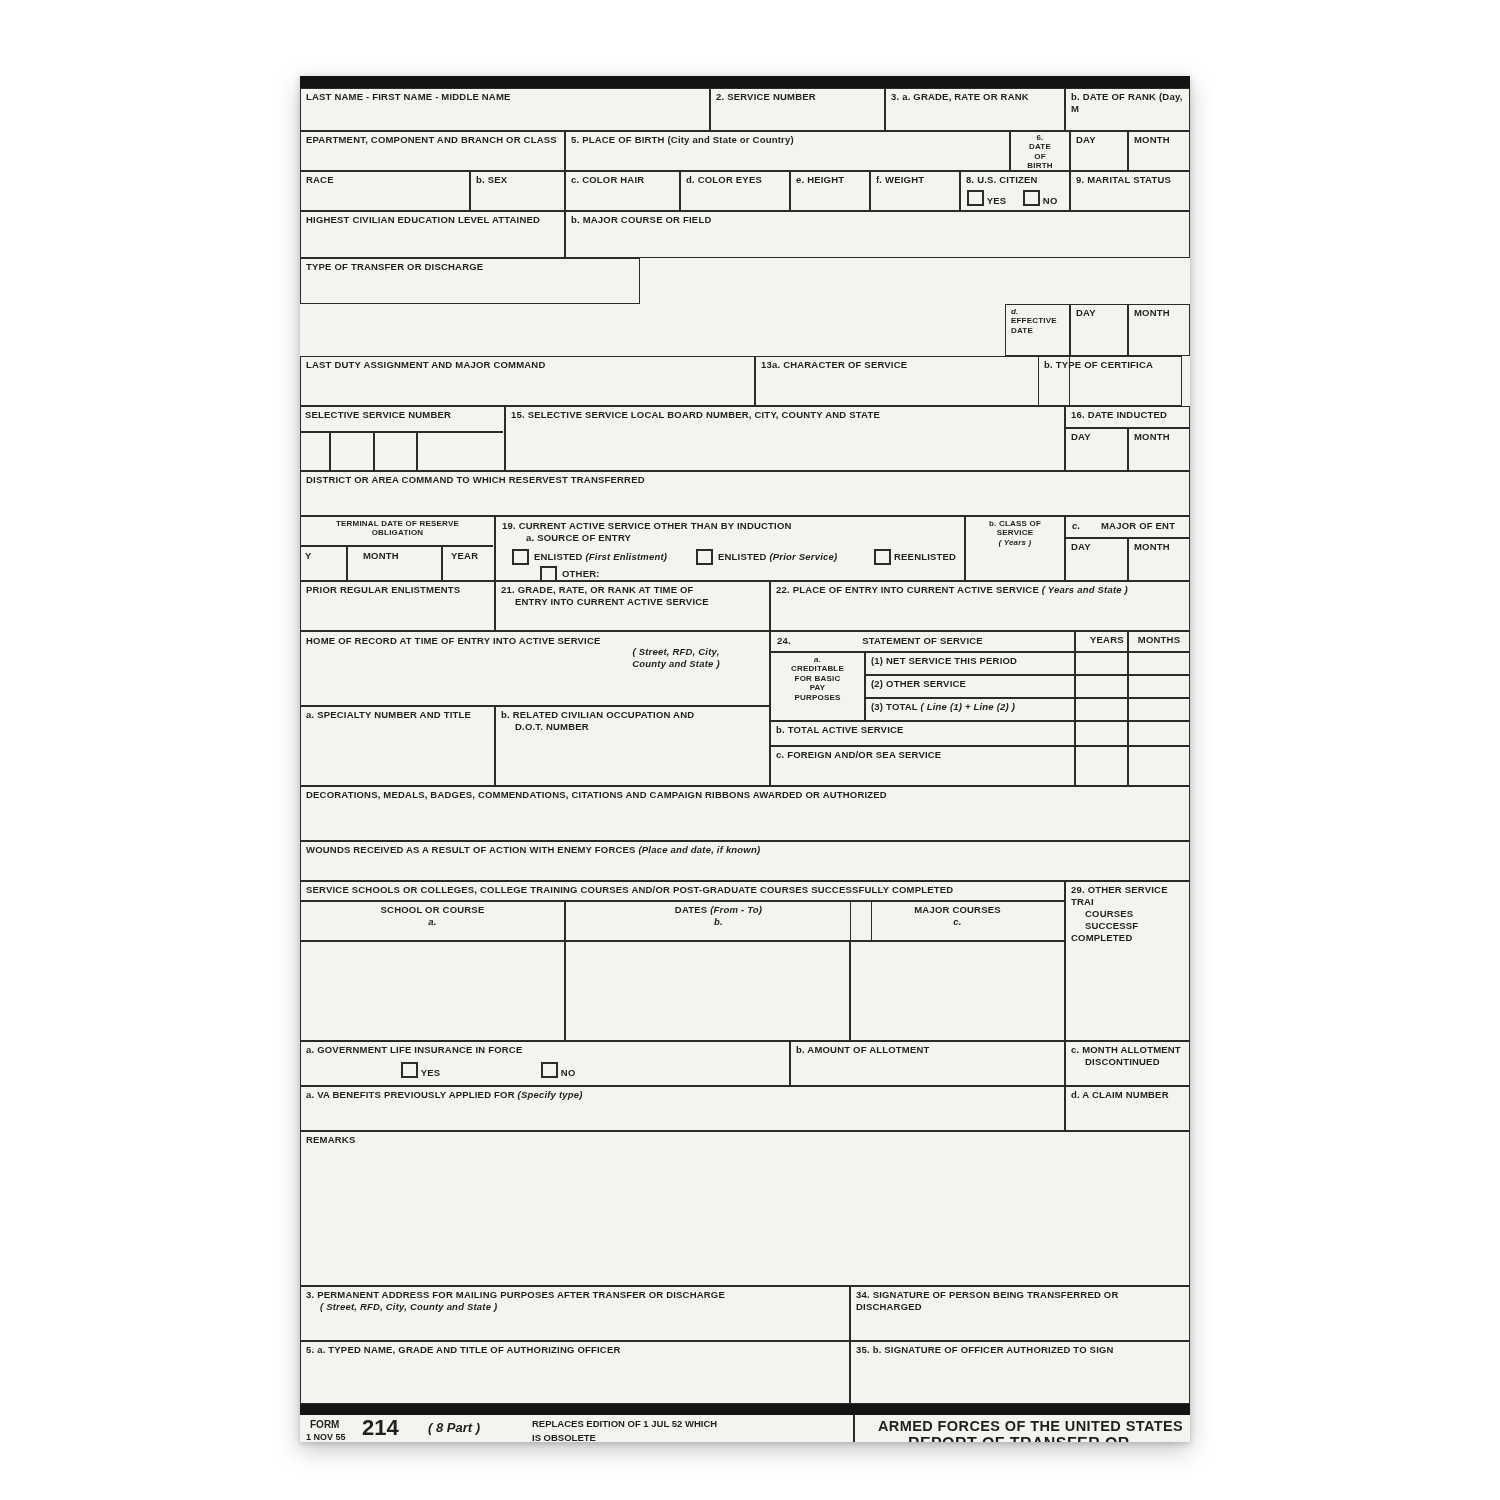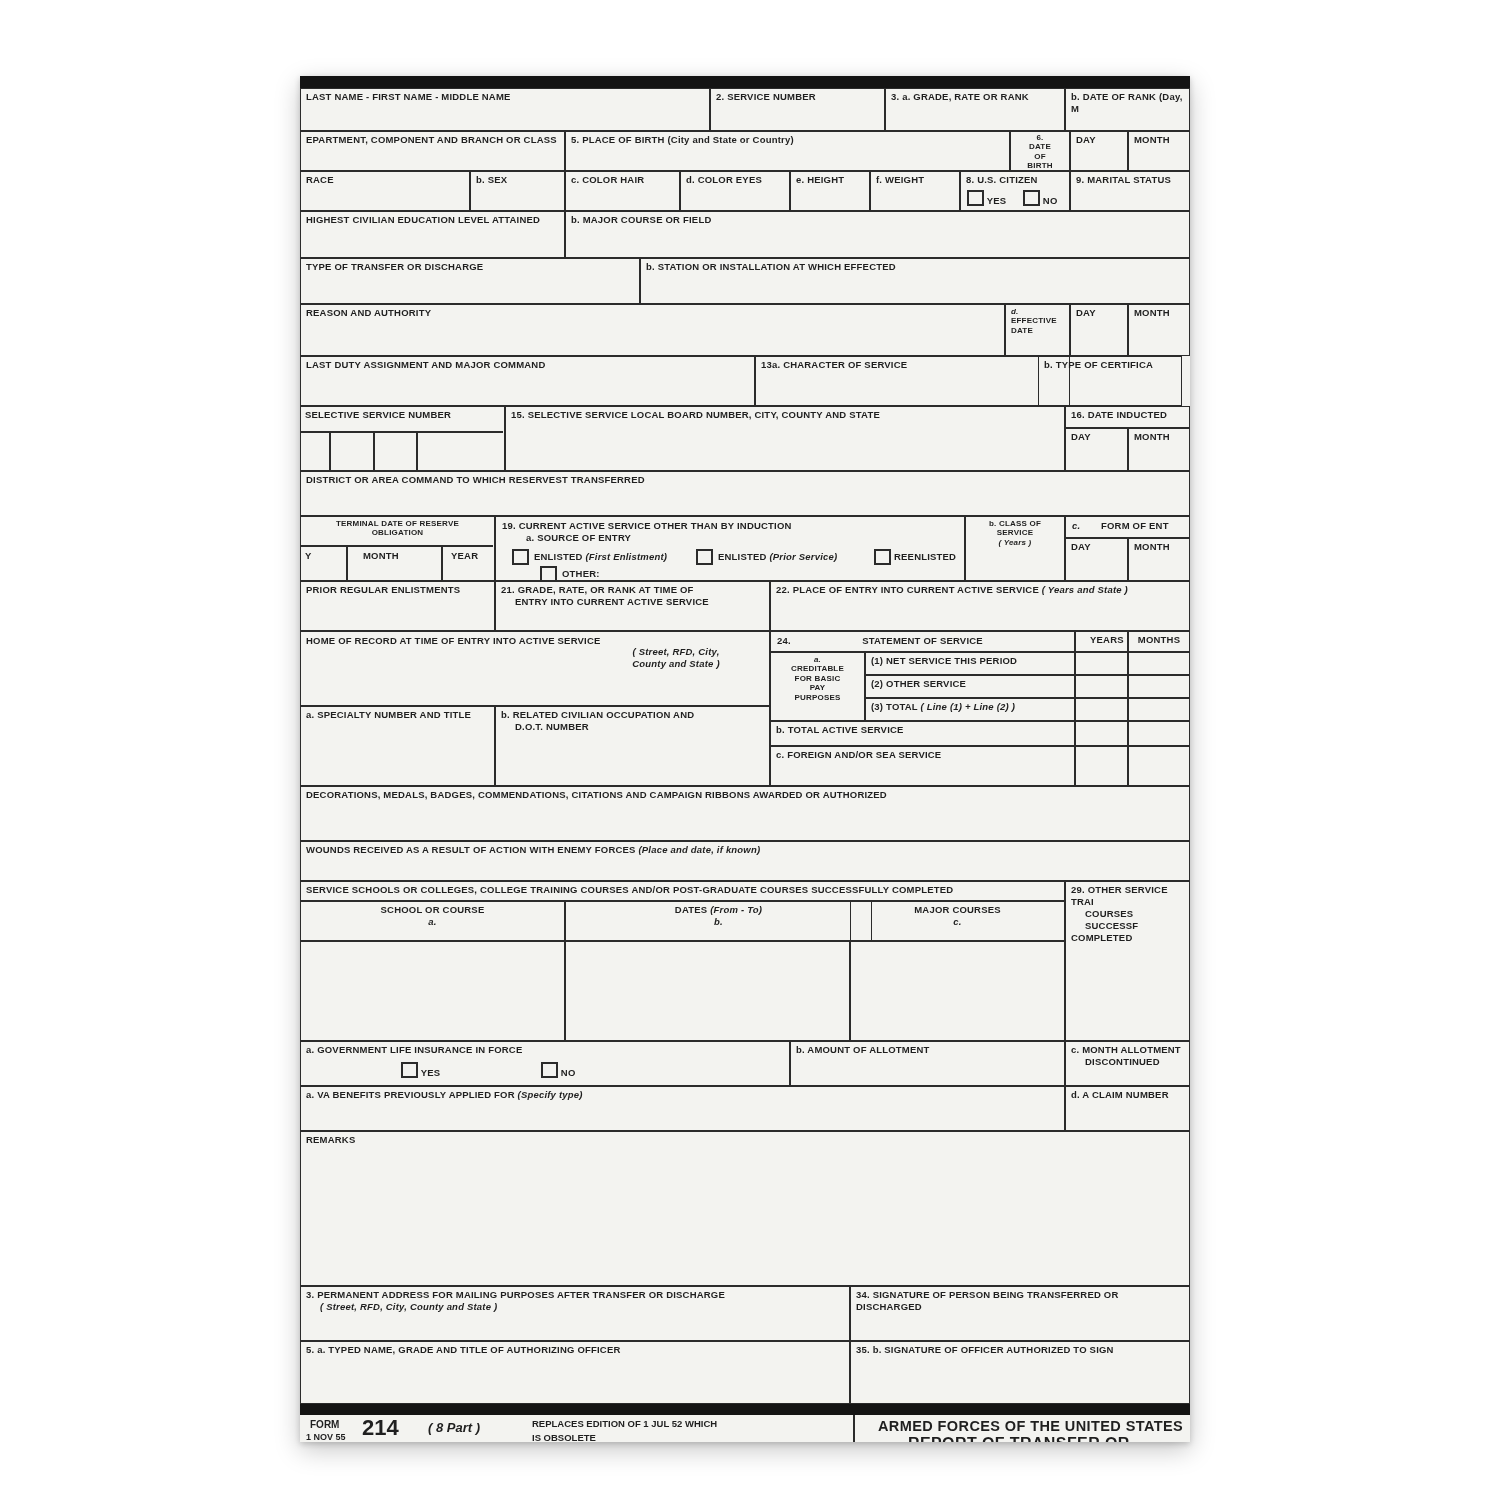--- a/index.html
+++ b/index.html
@@ -55,23 +55,21 @@
       <span>8. U.S. CITIZEN</span>
       <span class="abs" style="left:6px;bottom:3px"><i class="cb"></i> <span>YES</span></span>
       <span class="abs" style="left:62px;bottom:3px"><i class="cb"></i> <span>NO</span></span>
     </div>
     <div class="cell" style="left:770px;top:95px;width:120px;height:40px">9. MARITAL STATUS</div>
 
     <div class="cell" style="left:0;top:135px;width:265px;height:47px">HIGHEST CIVILIAN EDUCATION LEVEL ATTAINED</div>
     <div class="cell" style="left:265px;top:135px;width:625px;height:47px">b. MAJOR COURSE OR FIELD</div>
 
     <div class="cell" style="left:0;top:182px;width:340px;height:46px">TYPE OF TRANSFER OR DISCHARGE</div>
-    <div class="cell" style="left:340px;top:182px;width:550px;height:46px">b. STATION OR INSTALLATION AT WHICH EFFECTED</div>
-
-    <div class="cell" style="left:0;top:228px;width:705px;height:52px">REASON AND AUTHORITY</div>
+
     <div class="cell sm" style="left:705px;top:228px;width:65px;height:52px">
       <span class="blk it">d.</span>
       <span class="blk">EFFECTIVE</span>
       <span class="blk">DATE</span>
     </div>
     <div class="cell" style="left:770px;top:228px;width:58px;height:52px">DAY</div>
     <div class="cell" style="left:828px;top:228px;width:62px;height:52px">MONTH</div>
 
     <div class="cell" style="left:0;top:280px;width:455px;height:50px">LAST DUTY ASSIGNMENT AND MAJOR COMMAND</div>
     <div class="cell" style="left:455px;top:280px;width:315px;height:50px">13a. CHARACTER OF SERVICE</div>
@@ -115,21 +113,21 @@
       <span class="abs" style="left:44px;top:49px"><i class="cb"></i></span>
       <span class="abs" style="left:66px;top:51px">OTHER:</span>
     </div>
     <div class="cell ctr sm" style="left:665px;top:440px;width:100px;height:65px">
       <span class="blk">b. CLASS OF</span>
       <span class="blk">SERVICE</span>
       <span class="blk it">( Years )</span>
     </div>
     <div class="cell" style="left:765px;top:440px;width:125px;height:22px;padding:0">
       <span class="abs it" style="left:6px;top:3px">c.</span>
-      <span class="abs" style="left:35px;top:3px">FORM OF ENT</span>
+      <span class="abs" style="left:35px;top:3px">MAJOR OF ENT</span>
     </div>
     <div class="cell" style="left:765px;top:462px;width:63px;height:43px">DAY</div>
     <div class="cell" style="left:828px;top:462px;width:62px;height:43px">MONTH</div>
 
     <div class="cell" style="left:0;top:505px;width:195px;height:50px">PRIOR REGULAR ENLISTMENTS</div>
     <div class="cell" style="left:195px;top:505px;width:275px;height:50px">
       <span class="blk">21. GRADE, RATE, OR RANK AT TIME OF</span>
       <span class="blk pad1">ENTRY INTO CURRENT ACTIVE SERVICE</span>
     </div>
     <div class="cell" style="left:470px;top:505px;width:420px;height:50px">

